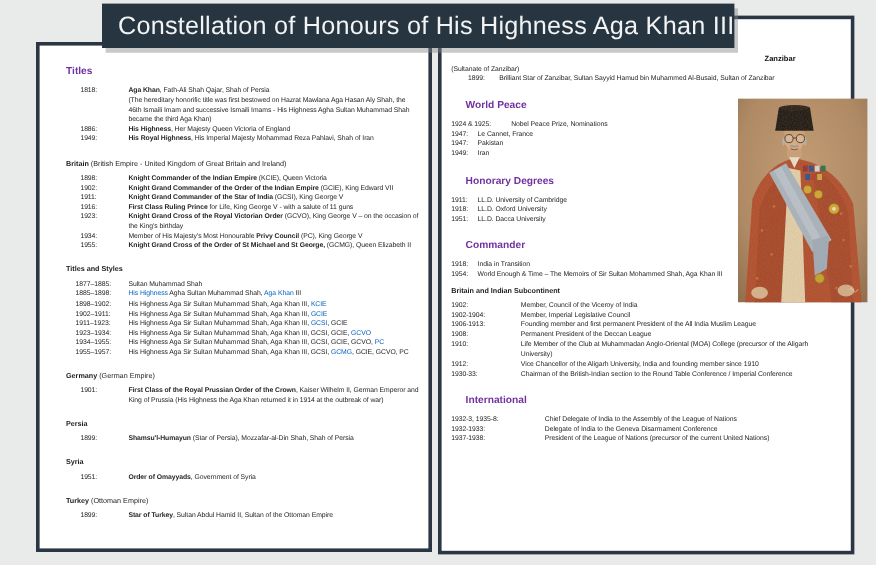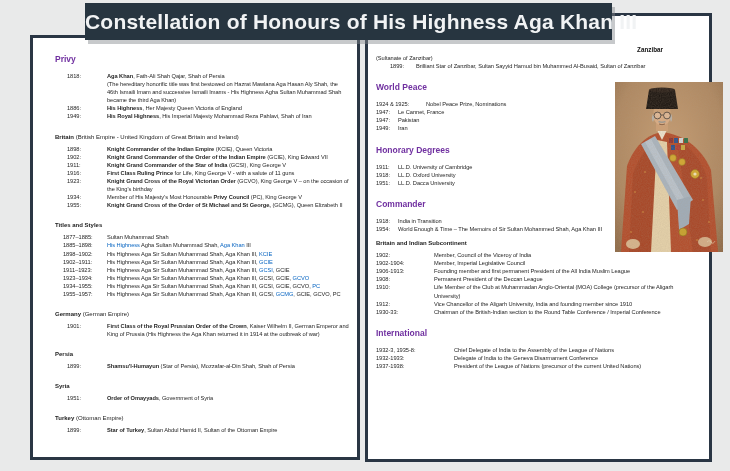--- a/index.html
+++ b/index.html
@@ -5,55 +5,54 @@
   html,body{margin:0;padding:0;}
   body{
     width:730px;height:471px;position:relative;overflow:hidden;
     background:var(--background,#e9eaea);
     font-family:"Liberation Sans", sans-serif;
     color:var(--text,#262626);
   }
   .banner{
     position:absolute;left:85px;top:3px;width:527px;height:37px;z-index:10;
     background:var(--banner-bg,#273540);
-    display:flex;align-items:center;justify-content:flex-start;
+    display:flex;align-items:center;justify-content:flex-end;
     box-shadow:3px 4px 0 rgba(130,135,140,.45);
-    font-weight:bold;
   }
   .banner span{color:#f1f3f4;font-size:21px;letter-spacing:.2px;white-space:nowrap;}
   .page{
     position:absolute;background:#fff;box-sizing:border-box;z-index:1;
     border:3px solid var(--page-border,#2a3644);
   }
   .page.left{left:30px;top:35px;width:330px;height:425px;padding:16px 8px 8px 22px;}
   .page.right{left:365px;top:13px;width:347px;height:449px;padding:30px 12px 8px 8px;}
   .h{
     color:var(--heading-purple,#7030a0);
     font-size:8.5px;font-weight:bold;line-height:10px;margin:9px 0 8px;
   }
-  .page.right .h{margin:12px 0 8px;}
+  .page.right .h{margin:12px 12px 8px;}
   .page .h:first-child{margin-top:0;}
   .sub{font-size:6px;line-height:8px;margin:12px 0 4px;color:#1c1c1c;}
   .sub b{font-weight:bold;}
   .sub span{font-weight:normal;}
   .page.right .sub{margin:6px 0 4px;}
   .row{display:flex;font-size:5.7px;line-height:8.1px;letter-spacing:-0.05px;color:#1f1f1f;}
   .yr{flex:0 0 auto;}
   .tx{flex:1 1 auto;}
   .line{font-size:5.7px;line-height:8.1px;letter-spacing:-0.05px;color:#1f1f1f;}
   .rlabel{font-size:6.3px;font-weight:bold;line-height:8px;text-align:right;padding-right:34px;color:#111;}
   .portrait{position:absolute;left:615px;top:82px;width:108px;height:170px;z-index:5;display:block;}
 </style>
 </head>
 <body style="--banner-bg: #273540; --page-border: #2a3644; --heading-purple: #7030a0; --link-blue: #0563c1; --background: #e9eaea; --text: #262626;">
 
 <div class="stage">
 
   <div class="page left">
-      <div class="h">Privy</div>
+      <div class="h">Titles</div>
       <div class="row" style="padding-left: 12px;">
         <span class="yr" style="width: 40px;">1818:</span>
         <span class="tx"><span style="font-weight: bold;">Aga Khan</span><span>, Fath-Ali Shah Qajar, Shah of Persia</span></span>
       </div>
       <div class="row" style="padding-left: 12px;">
         <span class="yr" style="width: 40px;"></span>
         <span class="tx"><span>(The hereditary honorific title was first bestowed on Hazrat Mawlana Aga Hasan Aly Shah, the 46th Ismaili Imam and successive Ismaili Imams - His Highness Agha Sultan Muhammad Shah became the third Aga Khan)</span></span>
       </div>
       <div class="row" style="padding-left: 12px;">
         <span class="yr" style="width: 40px;">1886:</span>

